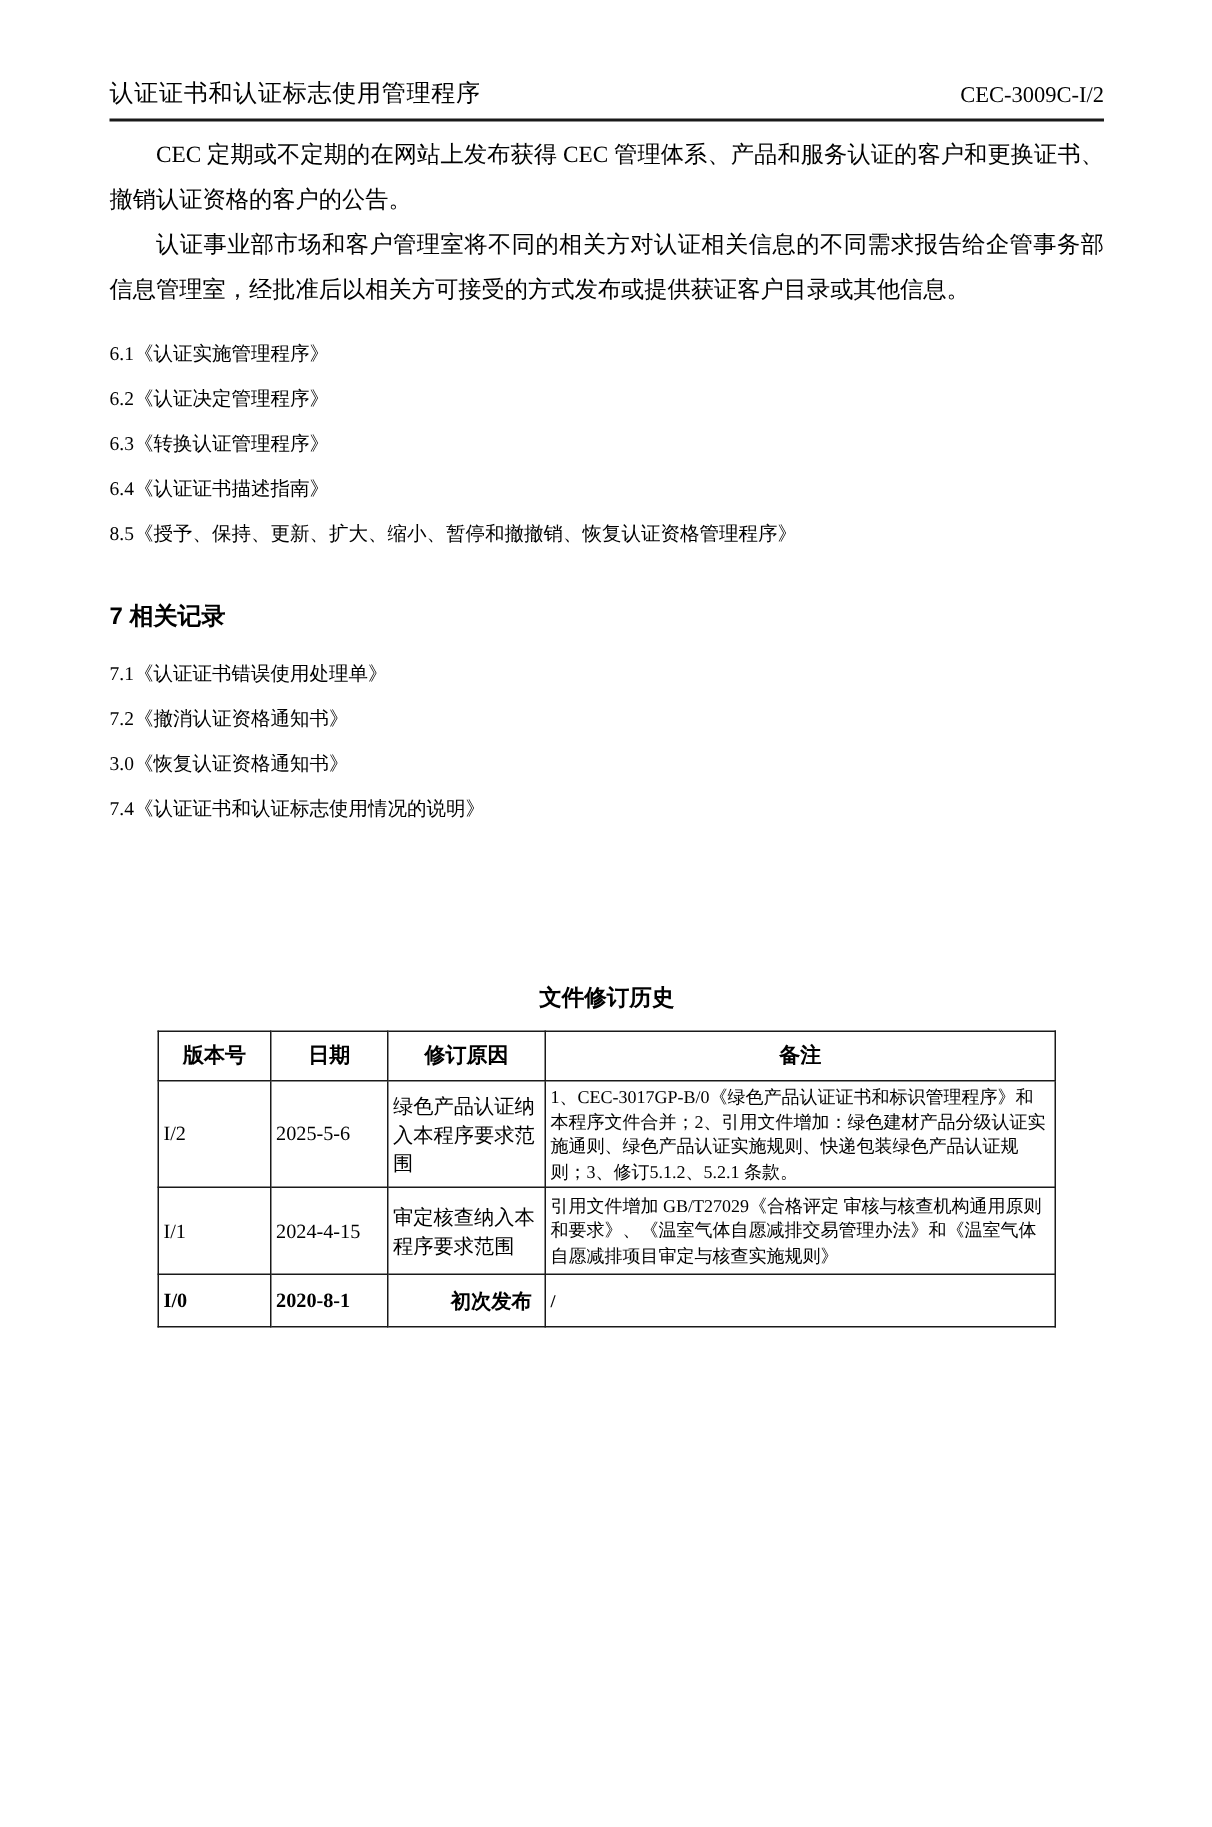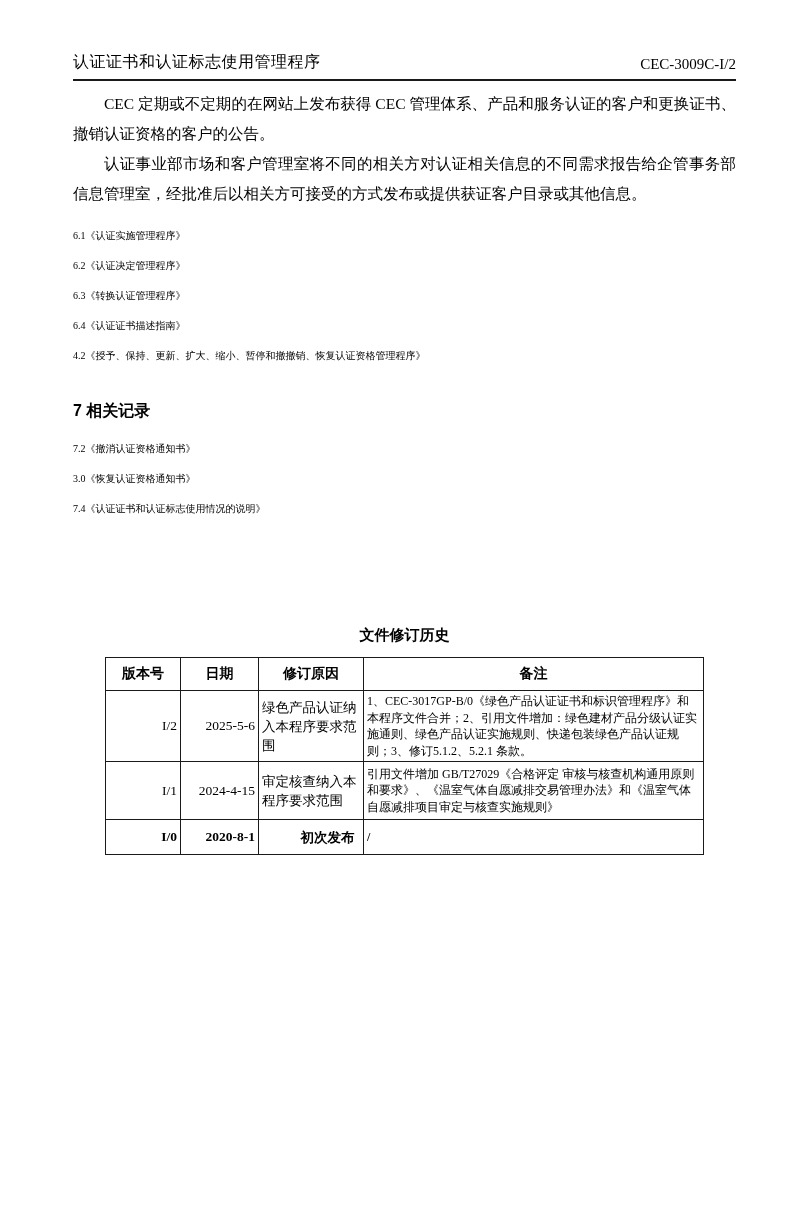--- a/index.html
+++ b/index.html
@@ -38,21 +38,21 @@
     font-family: "Liberation Sans", "DejaVu Sans", sans-serif;
     font-weight: bold;
     font-size: 16px;
     margin: 0;
     padding: 0;
   }
   .heading-6 { margin-top: 30px; }
   .heading-7 { margin-top: 30px; }
   .doc-list { margin-top: 12px; }
   .doc-list .list-item {
-    font-size: 10px;
+    font-size: 13px;
     line-height: 30px;
     white-space: nowrap;
   }
   .table-block { margin-top: 102px; }
   .table-title {
     text-align: center;
     font-family: "Liberation Sans", "DejaVu Sans", sans-serif;
     font-weight: bold;
     font-size: 15px;
     margin-bottom: 12px;
@@ -70,21 +70,21 @@
     box-sizing: border-box;
     overflow: hidden;
   }
   table.revision th {
     font-weight: bold;
     font-size: 14px;
     text-align: center;
     height: 33px;
   }
   td.c-version, td.c-date {
-    text-align: right;
+    text-align: left;
     font-size: 13.5px;
   }
   td.c-reason {
     font-size: 13.5px;
     line-height: 19px;
     text-align: left;
     padding-left: 2px;
     padding-right: 2px;
   }
   td.c-reason.center { text-align: center; padding-left: 36px; }
@@ -111,25 +111,26 @@
     </div>
 
     <p class="para first">CEC 定期或不定期的在网站上发布获得 CEC 管理体系、产品和服务认证的客户和更换证书、撤销认证资格的客户的公告。</p>
     <p class="para">认证事业部市场和客户管理室将不同的相关方对认证相关信息的不同需求报告给企管事务部信息管理室，经批准后以相关方可接受的方式发布或提供获证客户目录或其他信息。</p>
 
     <div class="doc-list">
       <div class="list-item">6.1《认证实施管理程序》</div>
       <div class="list-item">6.2《认证决定管理程序》</div>
       <div class="list-item">6.3《转换认证管理程序》</div>
       <div class="list-item">6.4《认证证书描述指南》</div>
-      <div class="list-item">4.2《授予、保持、更新、扩大、缩小、暂停和撤撤销、恢复认证资格管理程序》</div>
+      <div class="list-item">8.5《授予、保持、更新、扩大、缩小、暂停和撤撤销、恢复认证资格管理程序》</div>
     </div>
 
     <h2 class="section-heading heading-7">7 相关记录</h2>
     <div class="doc-list">
+      <div class="list-item">7.1《认证证书错误使用处理单》</div>
       <div class="list-item">7.2《撤消认证资格通知书》</div>
       <div class="list-item">3.0《恢复认证资格通知书》</div>
       <div class="list-item">7.4《认证证书和认证标志使用情况的说明》</div>
     </div>
 
     <div class="table-block">
       <div class="table-title">文件修订历史</div>
       <table class="revision">
         <colgroup>
           <col style="width:75px">

